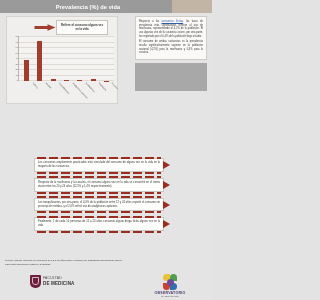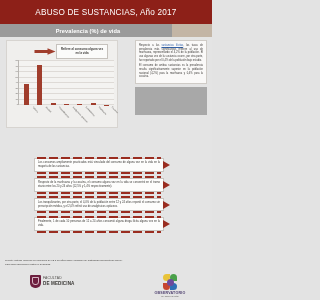--- a/index.html
+++ b/index.html
@@ -122,23 +122,20 @@
   .pinwheel{width:16px;height:16px;margin:0 auto;position:relative;}
   .pw{position:absolute;width:7px;height:7px;border-radius:50% 0 50% 50%;}
   .logo-obs .o1{font-size:3.6px;color:#4d3f6e;font-weight:bold;letter-spacing:.2px;margin-top:.5px;}
   .logo-obs .o2{font-size:2.3px;color:#5d5b58;letter-spacing:.1px;}
 </style>
 </head>
 <body>
 
 <div class="poster">
 
-  <div class="title-bar">
-    <div class="title">ABUSO DE SUSTANCIAS, Año 2017</div>
-  </div>
   <div class="subtitle-bar">
     <div class="subtitle">Prevalencia (%) de vida</div>
     <div class="sub-accent"></div>
   </div>
 
   <div class="main">
 
     <div class="chart-panel">
       <div class="chart-inner">
         <div class="plot" id="plot">

